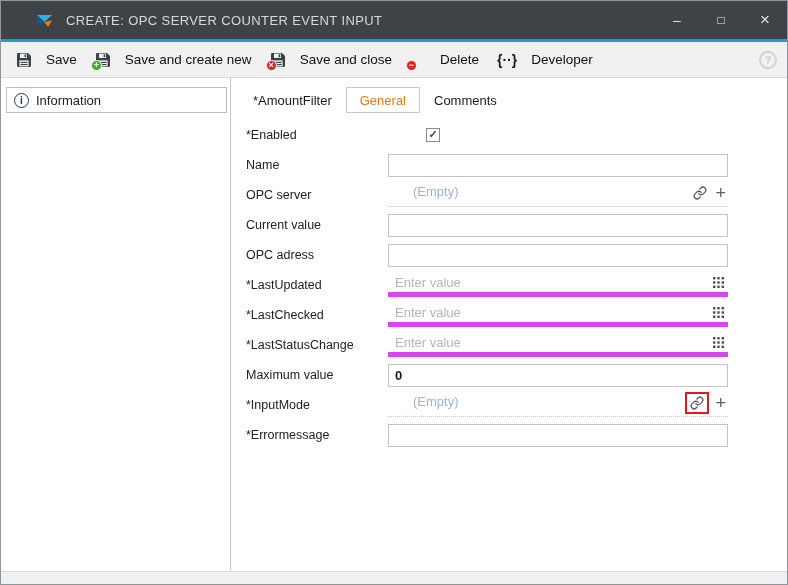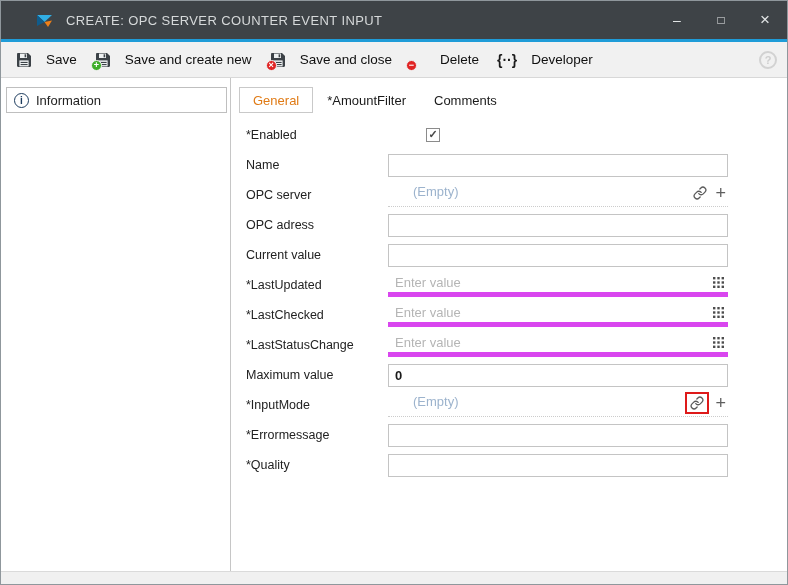--- a/index.html
+++ b/index.html
@@ -188,22 +188,22 @@
 
     <div class="sidebar">
       <div class="sidebar-item">
         <span class="info-icon">i</span>
         <span>Information</span>
       </div>
     </div>
 
     <div class="main">
       <div class="tabs">
+        <div class="tab">*AmountFilter</div>
         <div class="tab active">General</div>
-        <div class="tab">*AmountFilter</div>
         <div class="tab">Comments</div>
       </div>
 
       <div class="form">
 
         <div class="row">
           <span class="lbl">*Enabled</span>
           <div class="ctrl">
             <span class="checkbox">
               <span class="check">✓</span>
@@ -230,28 +230,28 @@
                       <path d="M14 11a5 5 0 0 0-7.54-.54l-3 3a5 5 0 0 0 7.07 7.07l1.71-1.71"></path>
                     </svg>
                 </span>
                 <span class="plus-icon">+</span>
               </span>
             </div>
           </div>
         </div>
 
         <div class="row">
+          <span class="lbl">Current value</span>
+          <div class="ctrl">
+            <input class="text-input" type="text" value="" style="">
+          </div>
+        </div>
+
+        <div class="row">
           <span class="lbl">OPC adress</span>
-          <div class="ctrl">
-            <input class="text-input" type="text" value="" style="">
-          </div>
-        </div>
-
-        <div class="row">
-          <span class="lbl">Current value</span>
           <div class="ctrl">
             <input class="text-input" type="text" value="" style="">
           </div>
         </div>
 
         <div class="row">
           <span class="lbl">*LastUpdated</span>
           <div class="ctrl">
             <div class="date-field">
               <input type="text" placeholder="Enter value" style="">
@@ -344,25 +344,19 @@
         </div>
 
 
         <div class="row">
           <span class="lbl">*Errormessage</span>
           <div class="ctrl">
             <input class="text-input" type="text" value="" style="">
           </div>
         </div>
 
-        <div class="row">
-          <span class="lbl">*Quality</span>
-          <div class="ctrl">
-            <input class="text-input" type="text" value="" style="">
-          </div>
-        </div>
 
       </div>
     </div>
   </div>
 
   <div class="footer"></div>
 </div>
 
 </body></html>

